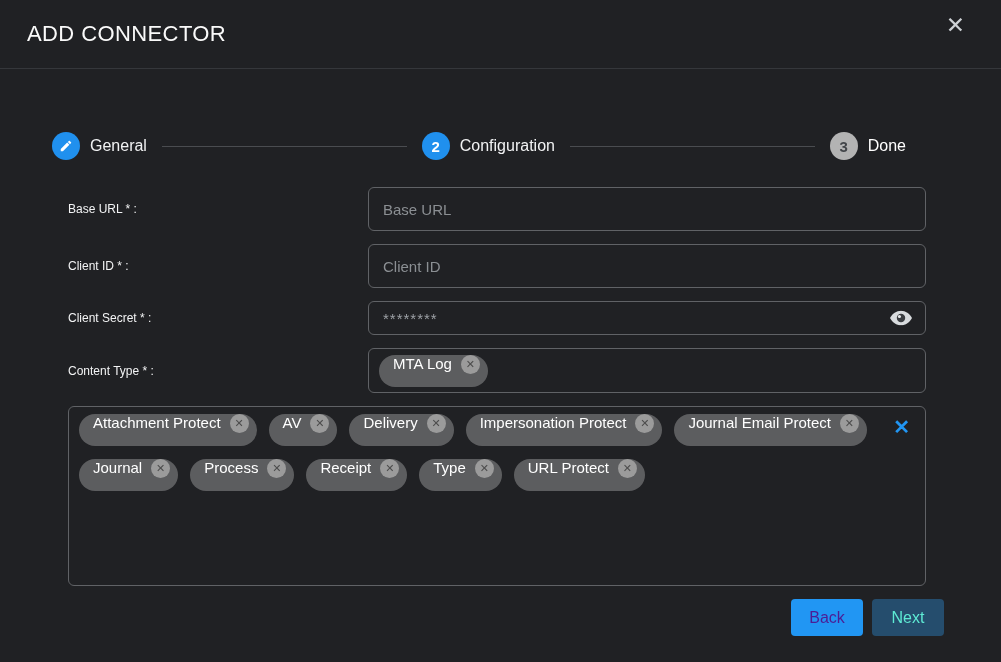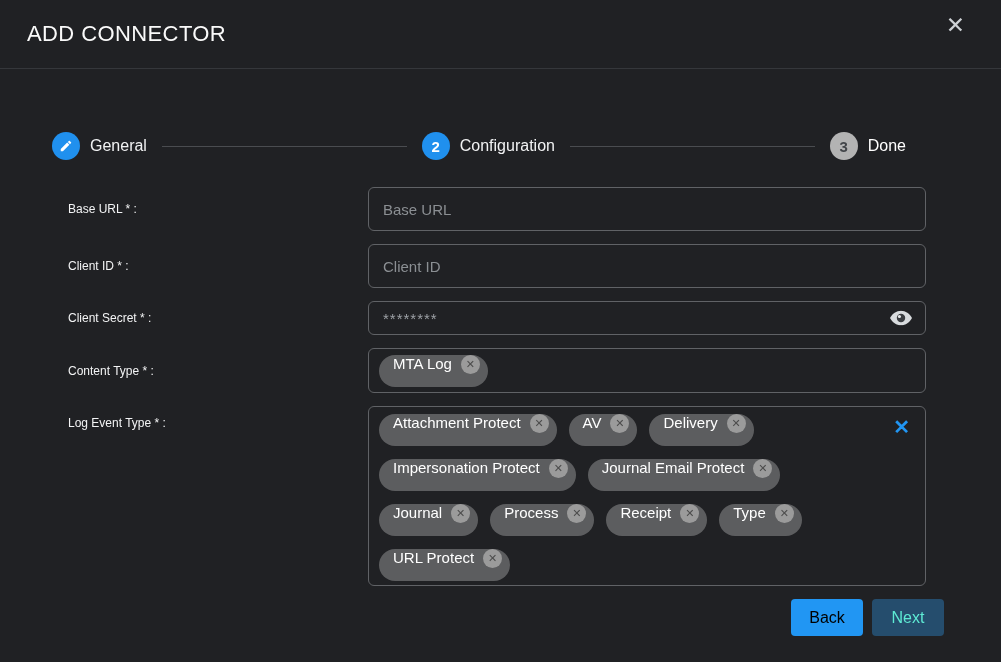--- a/index.html
+++ b/index.html
@@ -103,21 +103,21 @@
     display:flex; justify-content:flex-end; gap:9px;
     padding-right:57px; margin-top:13px;
   }
   .btn {
     height:37px; min-width:72px;
     border:none; border-radius:4px;
     font-size:16px; padding:0 14px;
     font-family:"Liberation Sans", sans-serif;
     cursor:pointer;
   }
-  .btn-back { background:#2196f3; color:#000000; }
+  .btn-back { background:#2196f3; color:#4c1d95; }
   .btn-next { background:#254d6d; color:#5eead4; cursor:default; }
 </style>
 </head>
 <body>
 
 <div class="hdr">
   <span class="hdr-title">ADD CONNECTOR</span>
   <button class="close-btn">✕</button>
 </div>
 
@@ -178,21 +178,20 @@
       <div class="chipbox single">
           <span class="chip">
             <span>MTA Log</span>
             <span class="chip-remove">✕</span>
           </span>
         </div>
     </div>
   </div>
 
   <div class="frow top">
-    <span class="flabel">Log Event Type * :</span>
     <div class="ffield">
       <div class="chipbox multi">
         <button class="clear-x">✕</button>
       <span class="chip">
             <span>Attachment Protect</span>
             <span class="chip-remove">✕</span>
           </span>
           <span class="chip">
             <span>AV</span>
             <span class="chip-remove">✕</span>

